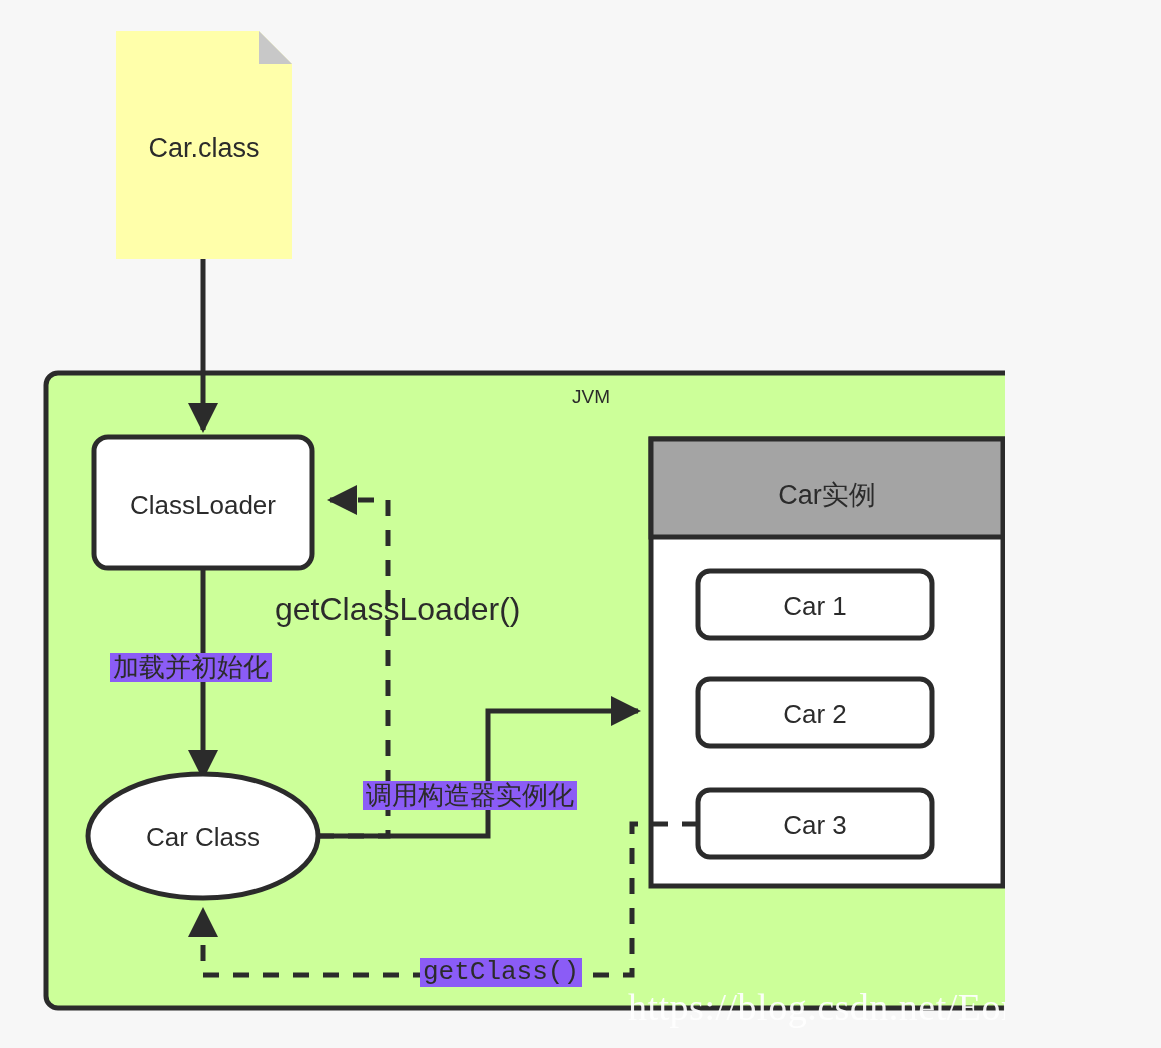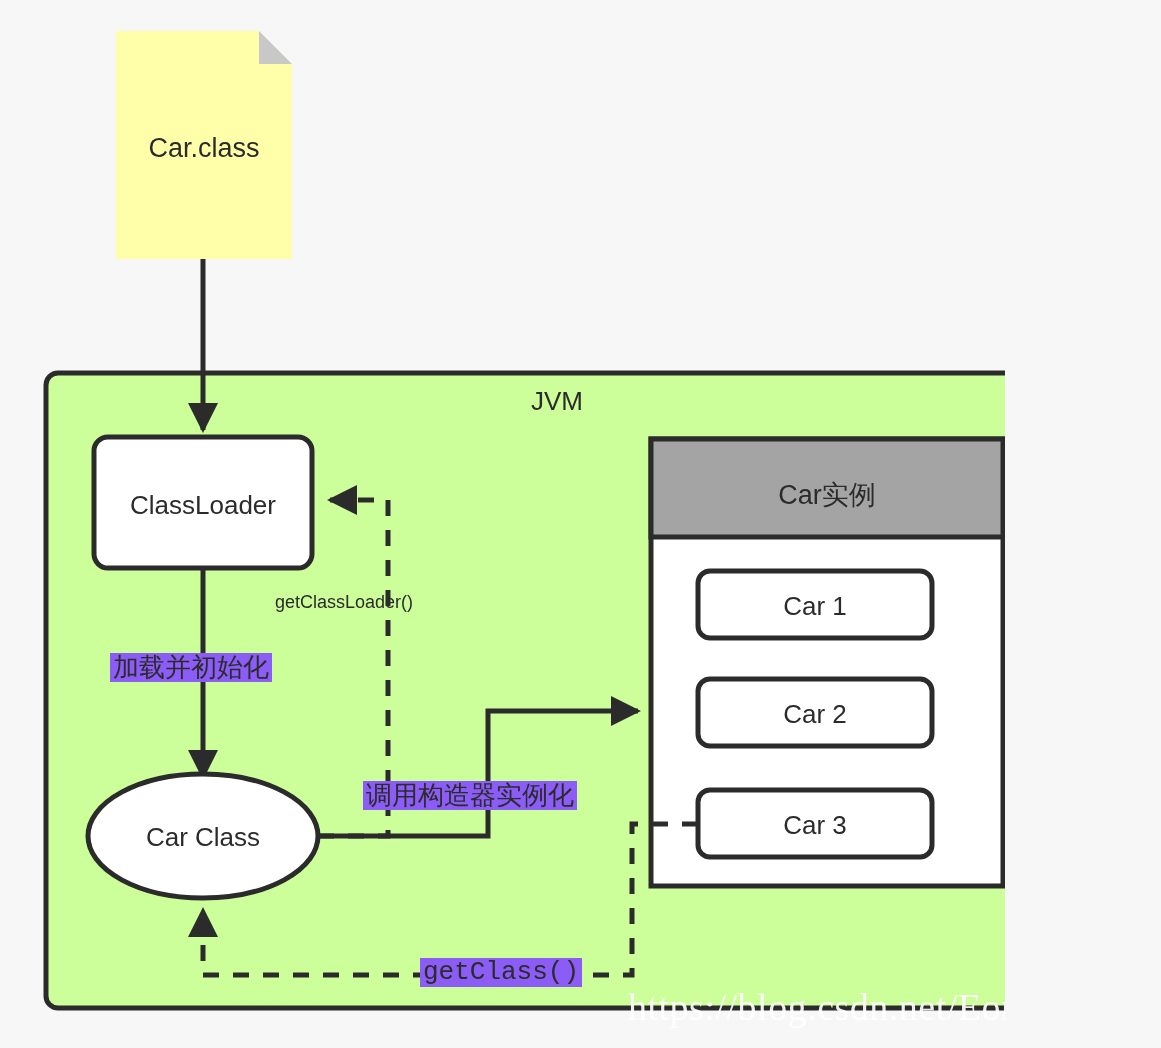--- a/index.html
+++ b/index.html
@@ -91,37 +91,37 @@
 
     <rect x="698" y="571" width="234" height="67" rx="12" ry="12" fill="#ffffff" stroke="#2b2b2b" stroke-width="5"></rect>
     <rect x="698" y="679" width="234" height="67" rx="12" ry="12" fill="#ffffff" stroke="#2b2b2b" stroke-width="5"></rect>
     <rect x="698" y="790" width="234" height="67" rx="12" ry="12" fill="#ffffff" stroke="#2b2b2b" stroke-width="5"></rect>
 
     <path d="M 698 824 L 632 824 L 632 975 L 203 975 L 203 910" fill="none" stroke="#2b2b2b" stroke-width="5" stroke-dasharray="16 14" marker-end="url(#arrow-dash)"></path>
   </svg>
 
   <div class="node-text" style="left:116px; top:133px; width:176px; text-align:center; font-size:27px;">Car.class</div>
 
-  <div class="node-text" style="left:531px; top:386px; width:120px; text-align:left; font-size:26px;">JVM</div>
+  <div class="node-text" style="left:531px; top:386px; width:120px; text-align:center; font-size:19px;">JVM</div>
 
   <div class="node-text" style="left:94px; top:490px; width:218px; text-align:center; font-size:26px;">ClassLoader</div>
 
   <div class="node-text" style="left:88px; top:822px; width:230px; text-align:center; font-size:26px;">Car Class</div>
 
   <div class="node-text" style="left:651px; top:477px; width:352px; text-align:center; font-size:27px;">Car实例</div>
 
   <div class="node-text" style="left:698px; top:591px; width:234px; text-align:center; font-size:26px;">Car 1</div>
 
   <div class="node-text" style="left:698px; top:699px; width:234px; text-align:center; font-size:26px;">Car 2</div>
 
   <div class="node-text" style="left:698px; top:810px; width:234px; text-align:center; font-size:26px;">Car 3</div>
 
   <div class="edge-label" style="left:110px; top:653px; font-size:26px;">加载并初始化</div>
 
-  <div class="edge-label transparent" style="left:275px; top:593px; font-size:18px;">getClassLoader()</div>
+  <div class="edge-label transparent" style="left:275px; top:593px; font-size:32px;">getClassLoader()</div>
 
   <div class="edge-label" style="left:363px; top:755px; font-size:26px;margin-top:26px;">调用构造器实例化</div>
 
   <div class="edge-label" style="left:420px; top:958px; font-size:26px;font-family:Liberation Mono, monospace;">getClass()</div>
 
   <div class="wm-url" style="left:628px; top:985px; font-size:38px;">https://blog.csdn.net/Eorlogon</div>
 
 
 </div>
 

